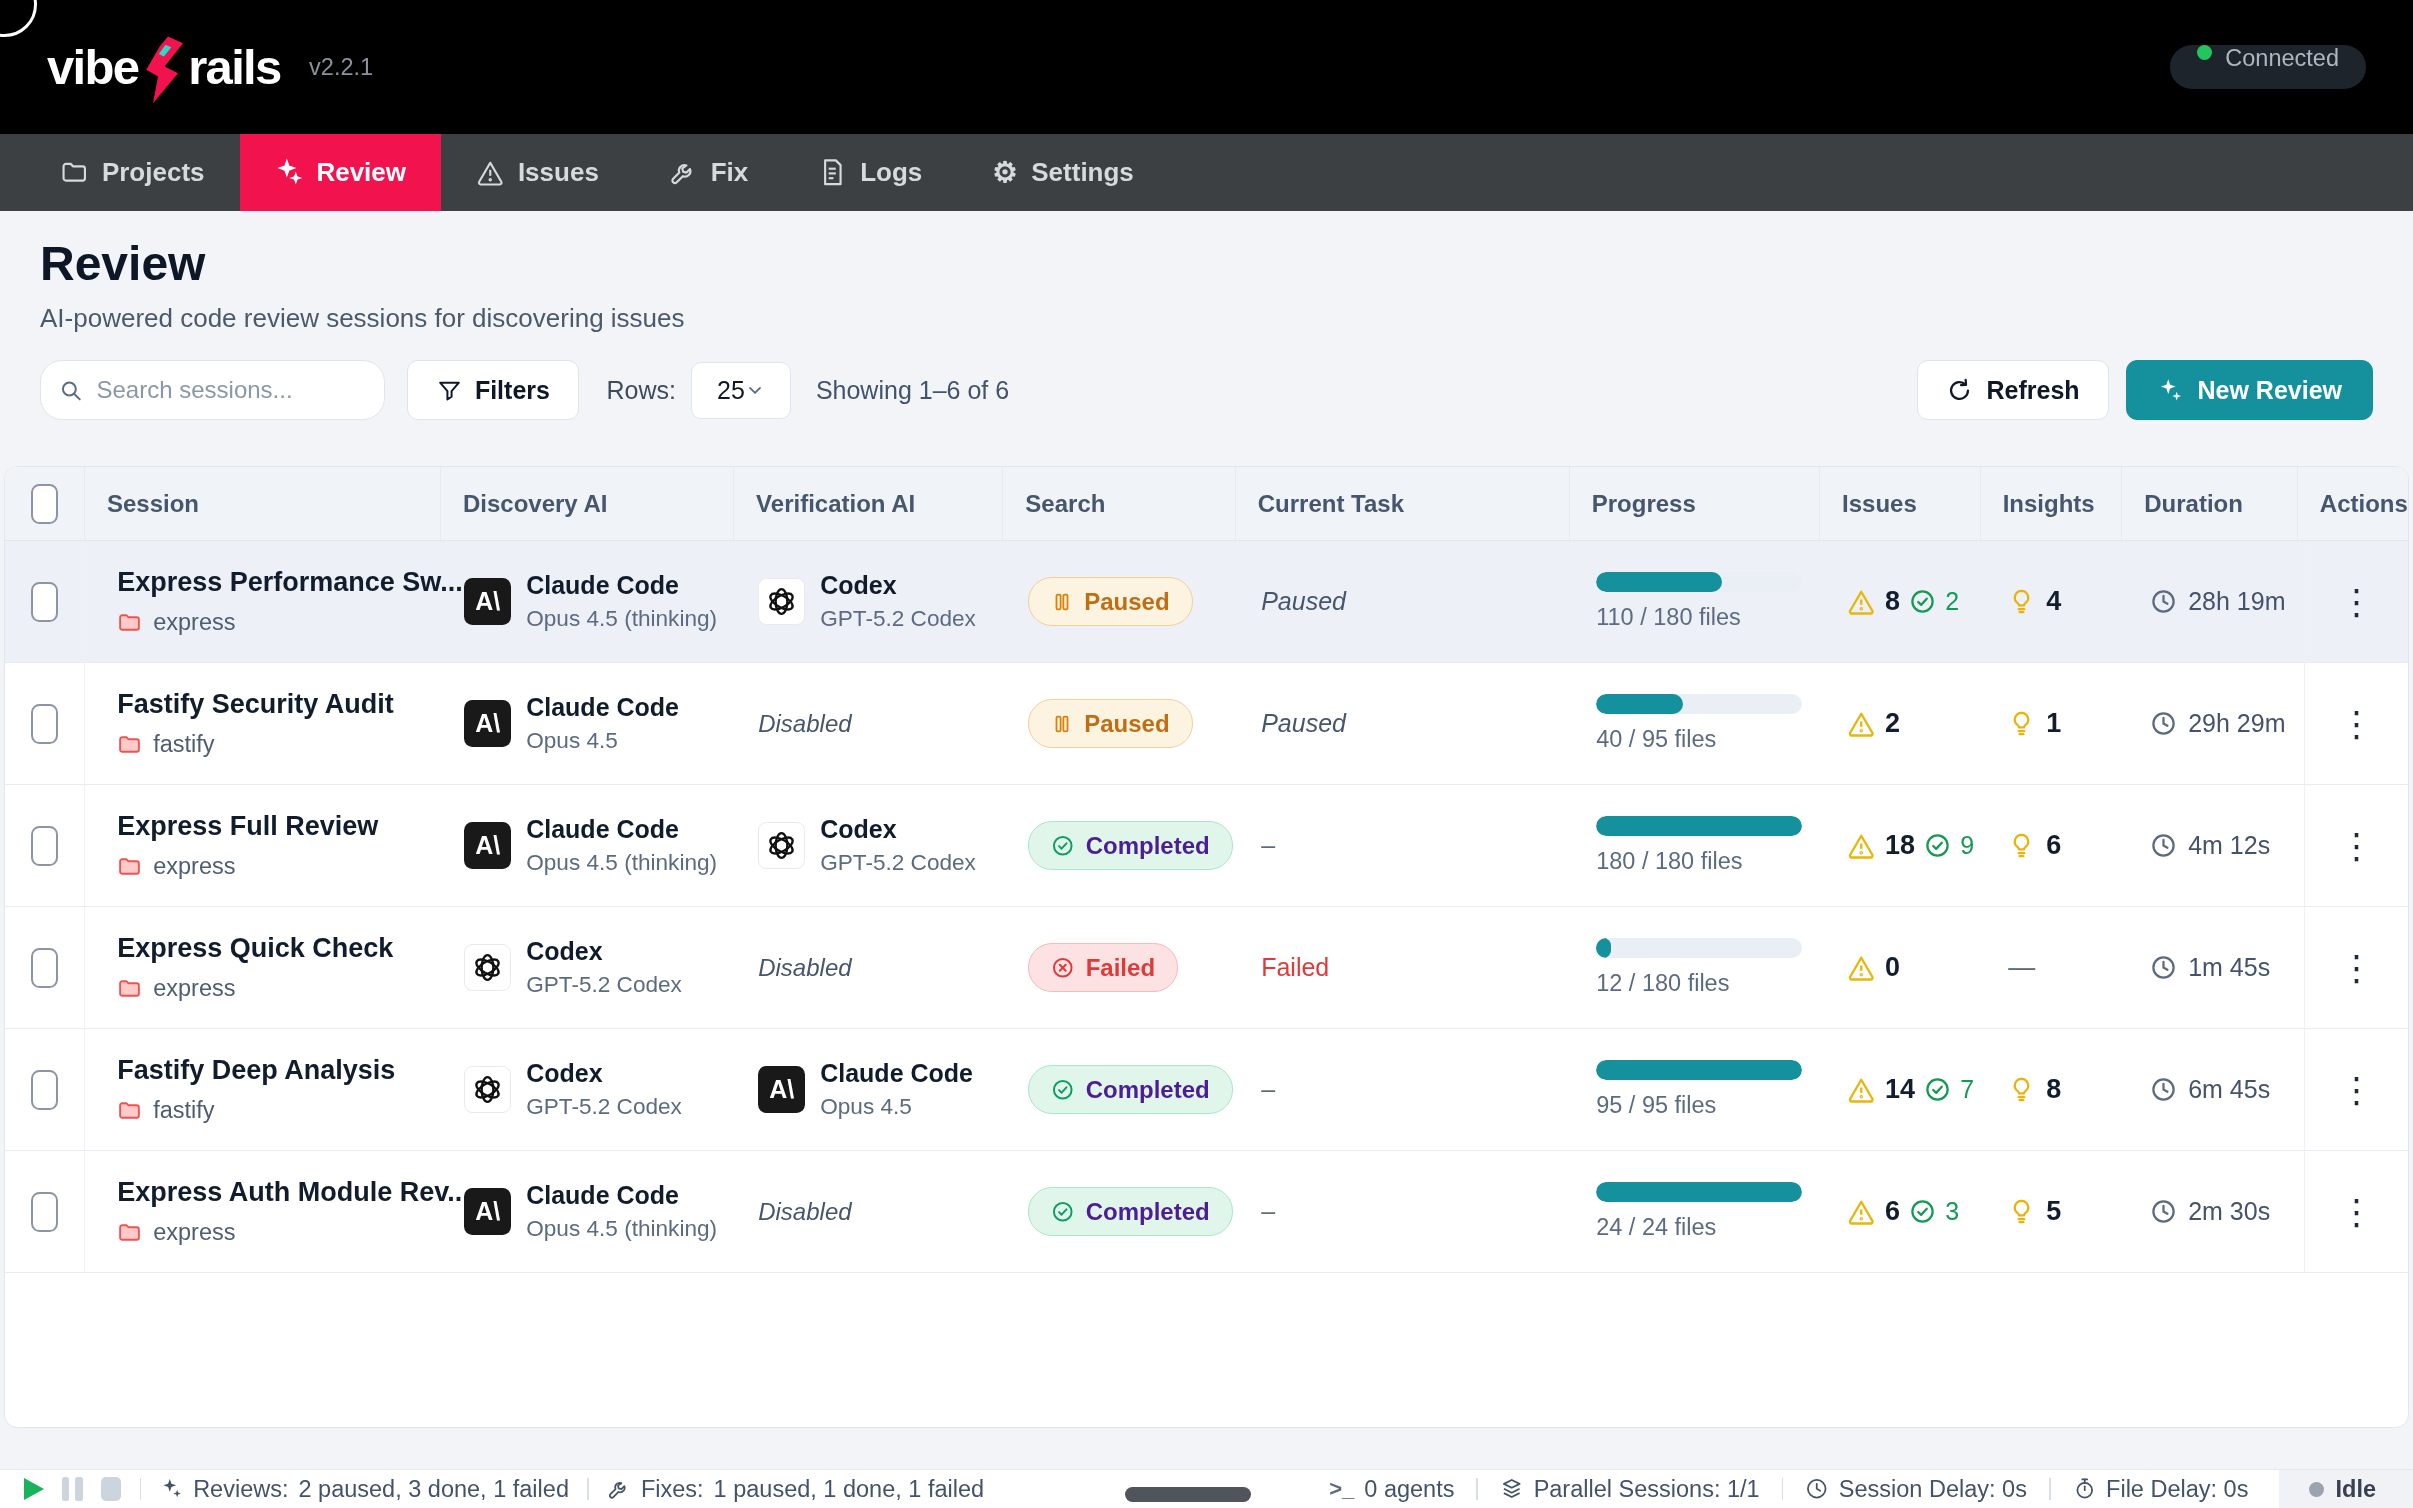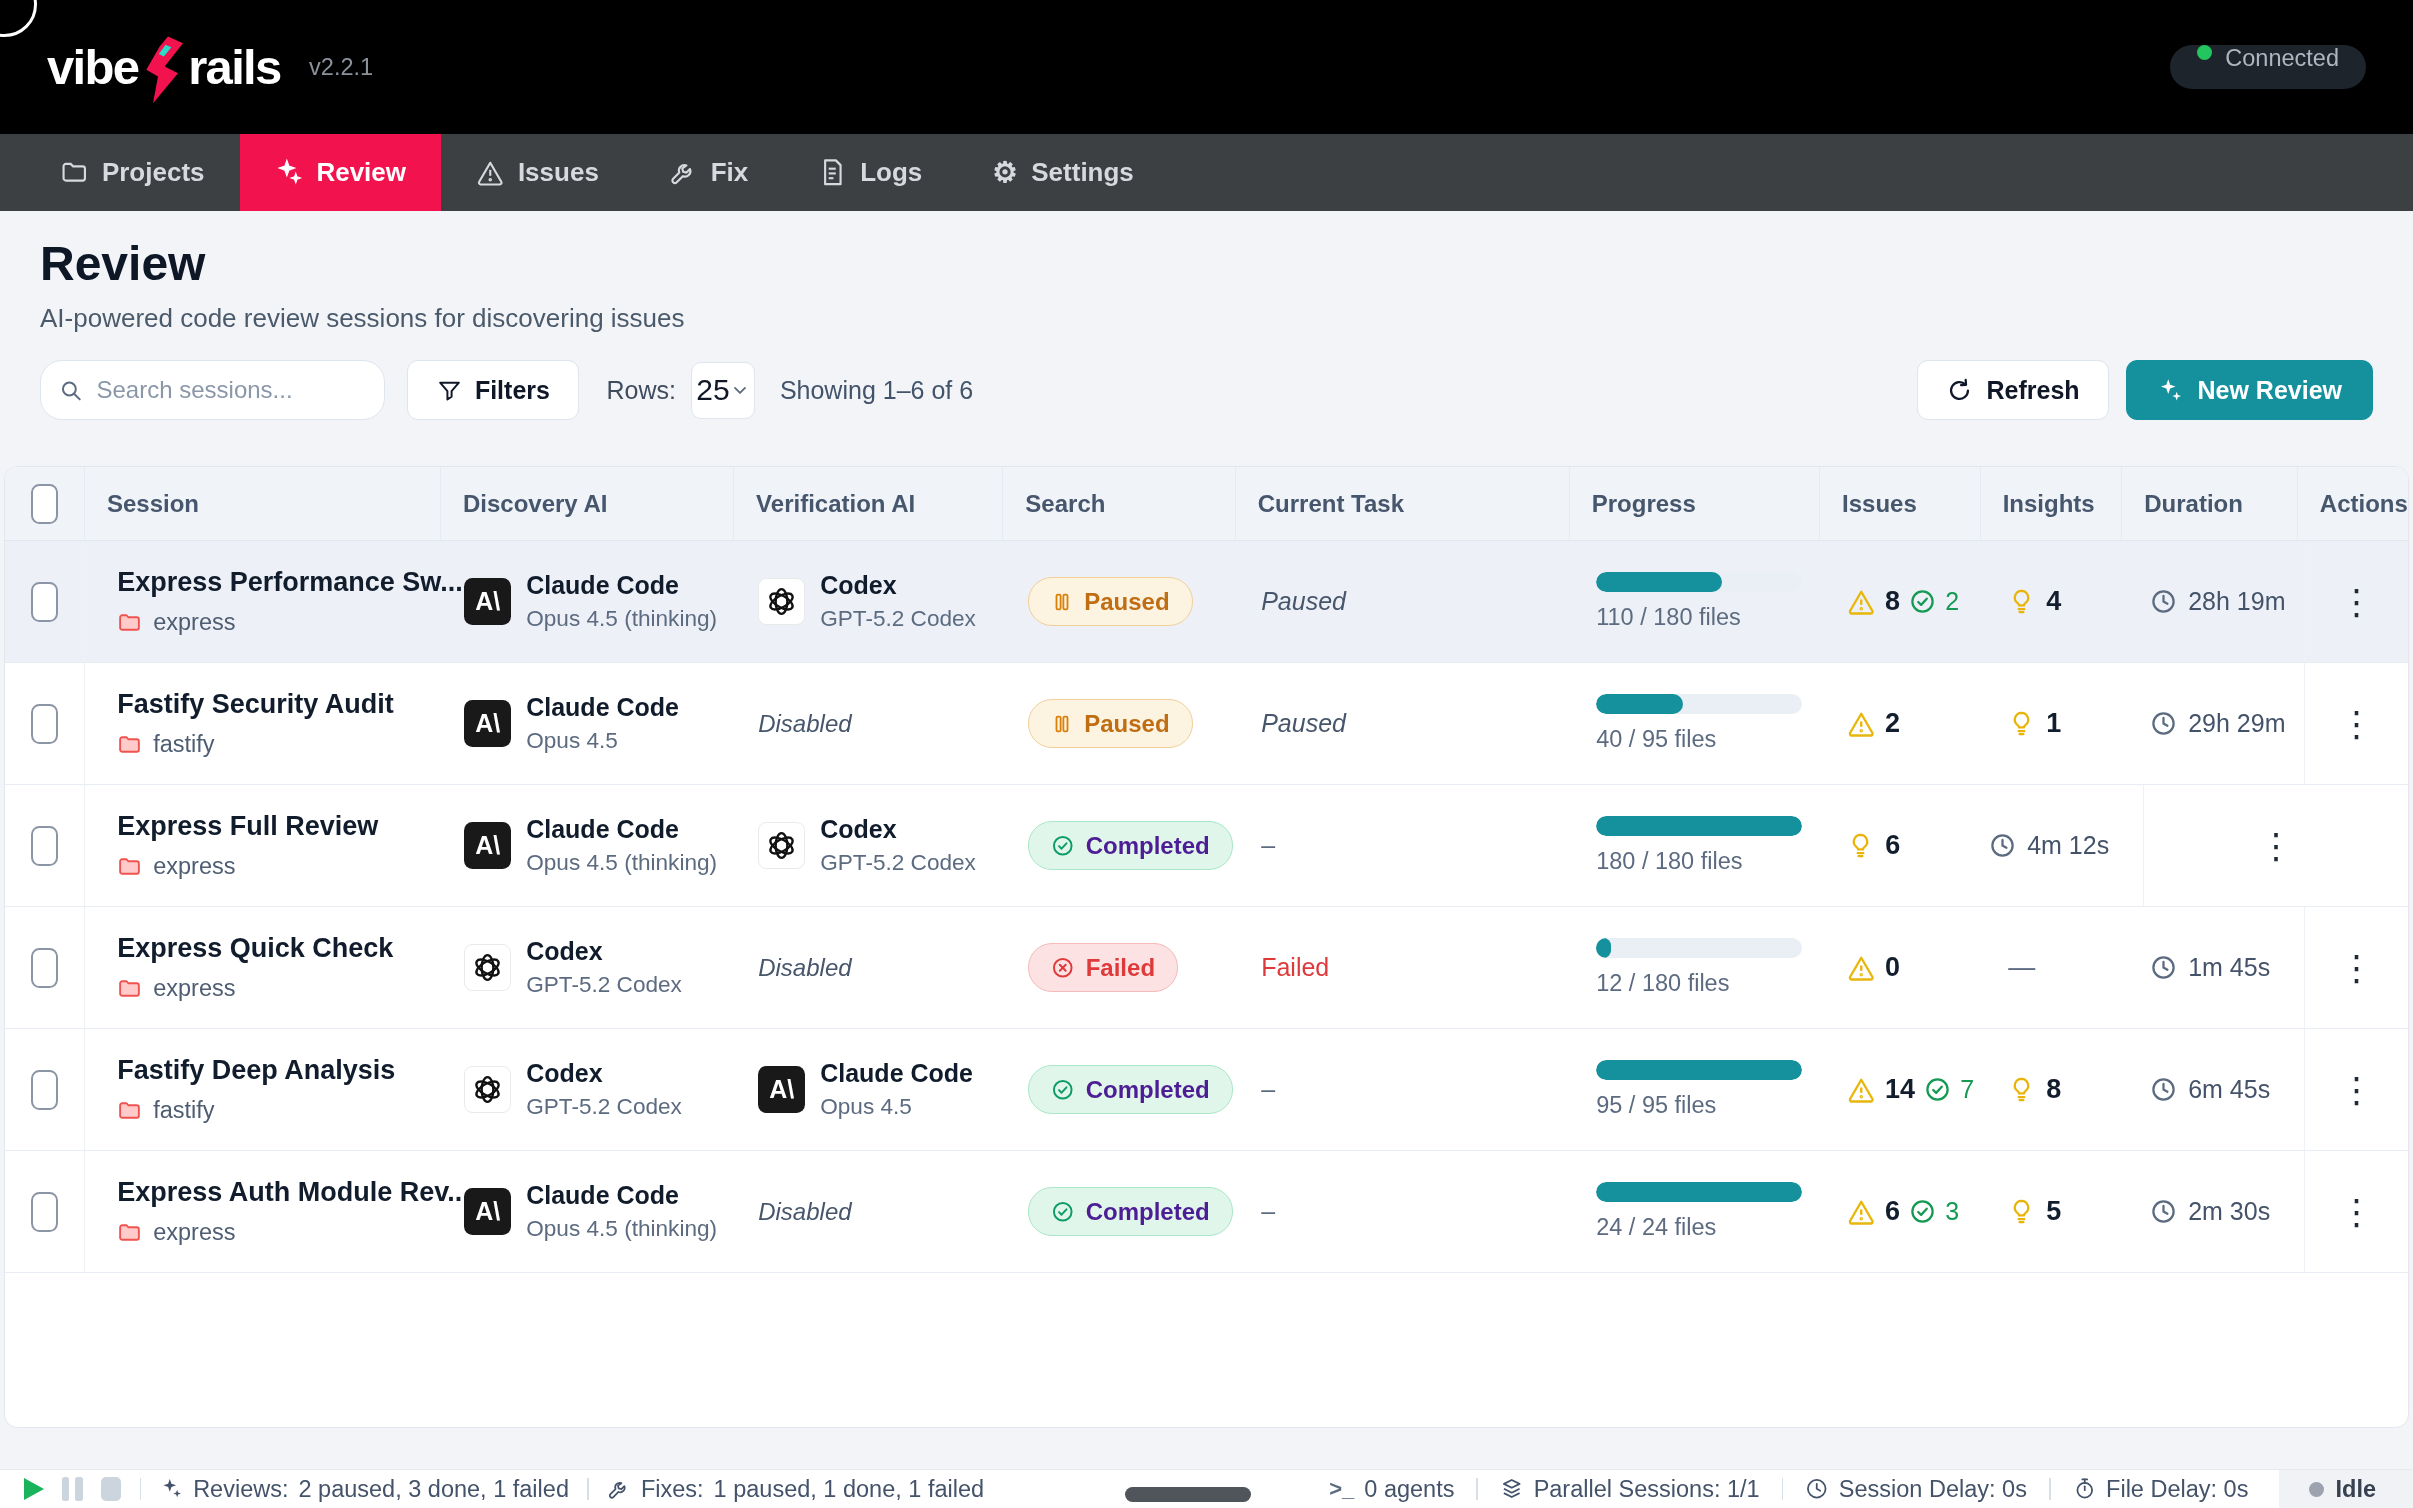--- a/index.html
+++ b/index.html
@@ -40,21 +40,21 @@
   
   .toolbar { position:absolute; top:359px; left:40px; right:40px; height:62px; display:flex; align-items:center; }
   .search-box { width:345px; height:60px; background:#fff; border:1.7px solid #dfe5ec; border-radius:22px; display:flex; align-items:center; padding:0 18.4px; gap:13.4px; }
   .search-box input { border:none; outline:none; font-size:24px; color:#30405a; width:100%; font-family:"Liberation Sans",sans-serif; background:transparent; }
   .search-box input::placeholder { color:#8a97a8; }
   .btn { height:60px; display:inline-flex; align-items:center; gap:13.4px; border-radius:11px; font-size:25px; font-weight:bold; cursor:pointer; }
   .btn-outline { background:#fff; border:1.7px solid #dfe5ec; color:#101828; padding:0 28.5px; }
   .btn-teal { background:#15919e; border:1.7px solid #15919e; color:#fff; padding:0 30px; }
   .filters-btn { margin-left:22px; }
   .rows-label { margin-left:27px; font-size:25px; color:#3f4c5d; }
-  .rows-select { margin-left:15px; width:64px; height:57px; background:#fff; border:1.7px solid #dfe5ec; border-radius:10px; display:flex; align-items:center; justify-content:center; font-size:30px; color:#101828; cursor:pointer; }
+  .rows-select { margin-left:15px; width:100px; height:57px; background:#fff; border:1.7px solid #dfe5ec; border-radius:10px; display:flex; align-items:center; justify-content:center; font-size:25px; color:#101828; cursor:pointer; }
   .showing { margin-left:25px; font-size:25px; color:#42536a; }
   .toolbar-right { margin-left:auto; display:flex; gap:17px; }
 
   
   .table { position:absolute; top:466px; left:4.2px; right:4.2px; height:962px; background:#fff; border:1.7px solid #e2e7ee; border-radius:13.4px; overflow:hidden; }
   .thead { height:74px; background:#f0f3f7; display:flex; border-bottom:1.7px solid #e2e7ee; }
   .th { display:flex; align-items:center; padding-left:22px; font-size:24px; font-weight:bold; color:#46566d; border-right:1.7px solid #e6ebf2; }
   .th:last-child { border-right:none; }
   .tr { height:122px; display:flex; border-bottom:1.7px solid #e8edf3; background:#fff; }
   .tr.shaded { background:#edf1f7; }
@@ -451,20 +451,33 @@
     </div>
     <div class="c-task cell">
         <span class="task-dash">–</span>
       </div>
     <div class="c-progress cell-col">
       <div class="pbar">
           <div class="pfill" style="width: 100%;"></div>
         </div>
       <span class="plabel">180 / 180 files</span>
     </div>
+    <div class="c-issues cell">
+      <svg width="28.5" height="28.5" viewBox="0 0 24 24" fill="none" stroke="#e8b70c" stroke-width="2" stroke-linejoin="round">
+          <path d="M12 4L21.3 20a1.5 1.5 0 0 1-1.3 2.3H4A1.5 1.5 0 0 1 2.7 20z"></path>
+          <line x1="12" y1="10.5" x2="12" y2="15"></line>
+          <circle cx="12" cy="18.3" r="0.5"></circle>
+        </svg>
+      <span class="i-num">18</span>
+      <svg width="27" height="27" viewBox="0 0 24 24" fill="none" stroke="#169a53" stroke-width="2" stroke-linecap="round" stroke-linejoin="round">
+          <circle cx="12" cy="12" r="9"></circle>
+          <polyline points="8.2,12.4 10.8,15 15.8,9.5"></polyline>
+        </svg>
+      <span class="i-res">9</span>
+    </div>
     <div class="c-insights cell">
       <svg width="27" height="27" viewBox="0 0 24 24" fill="none" stroke="#eab308" stroke-width="2" stroke-linecap="round">
           <path d="M12 2.5a6 6 0 0 1 3.4 10.9c-.7.5-1.1 1.3-1.3 2.1h-4.2c-.2-.8-.6-1.6-1.3-2.1A6 6 0 0 1 12 2.5z"></path>
           <line x1="9.5" y1="18.8" x2="14.5" y2="18.8"></line>
           <line x1="10.3" y1="21.5" x2="13.7" y2="21.5"></line>
         </svg>
       <span class="ins-num">6</span>
     </div>
     <div class="c-duration cell">
       <svg width="27" height="27" viewBox="0 0 24 24" fill="none" stroke="#5c6b80" stroke-width="2" stroke-linecap="round">

